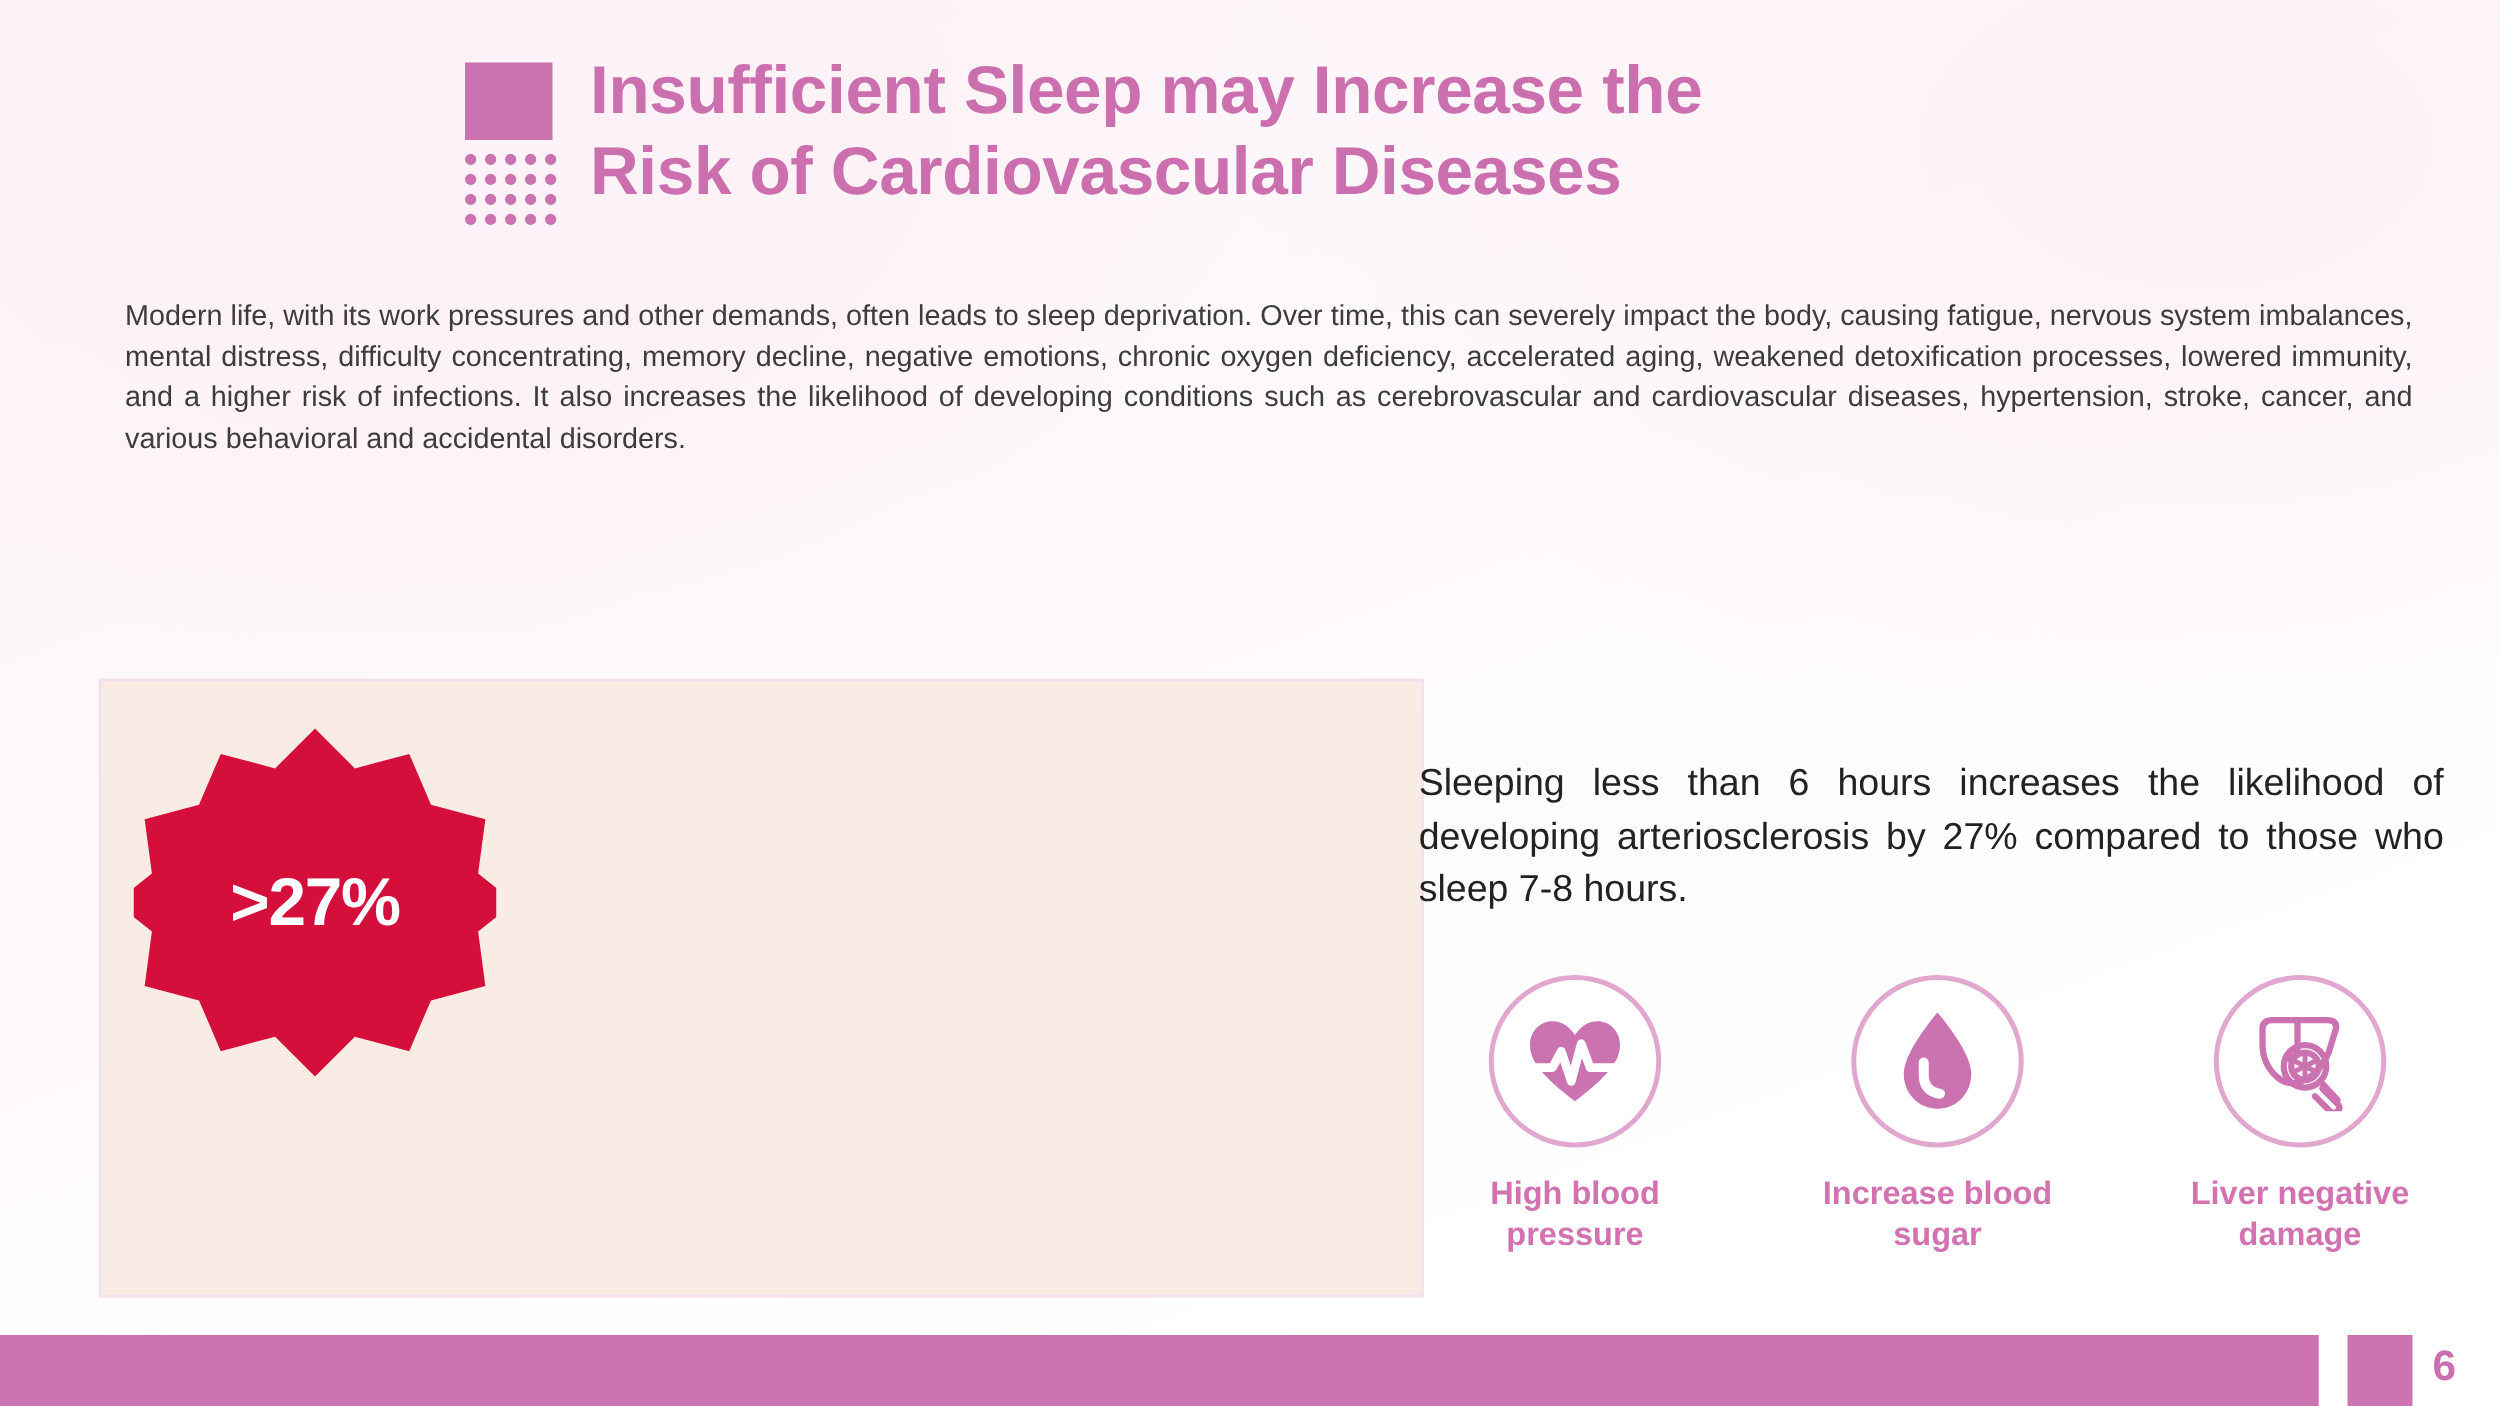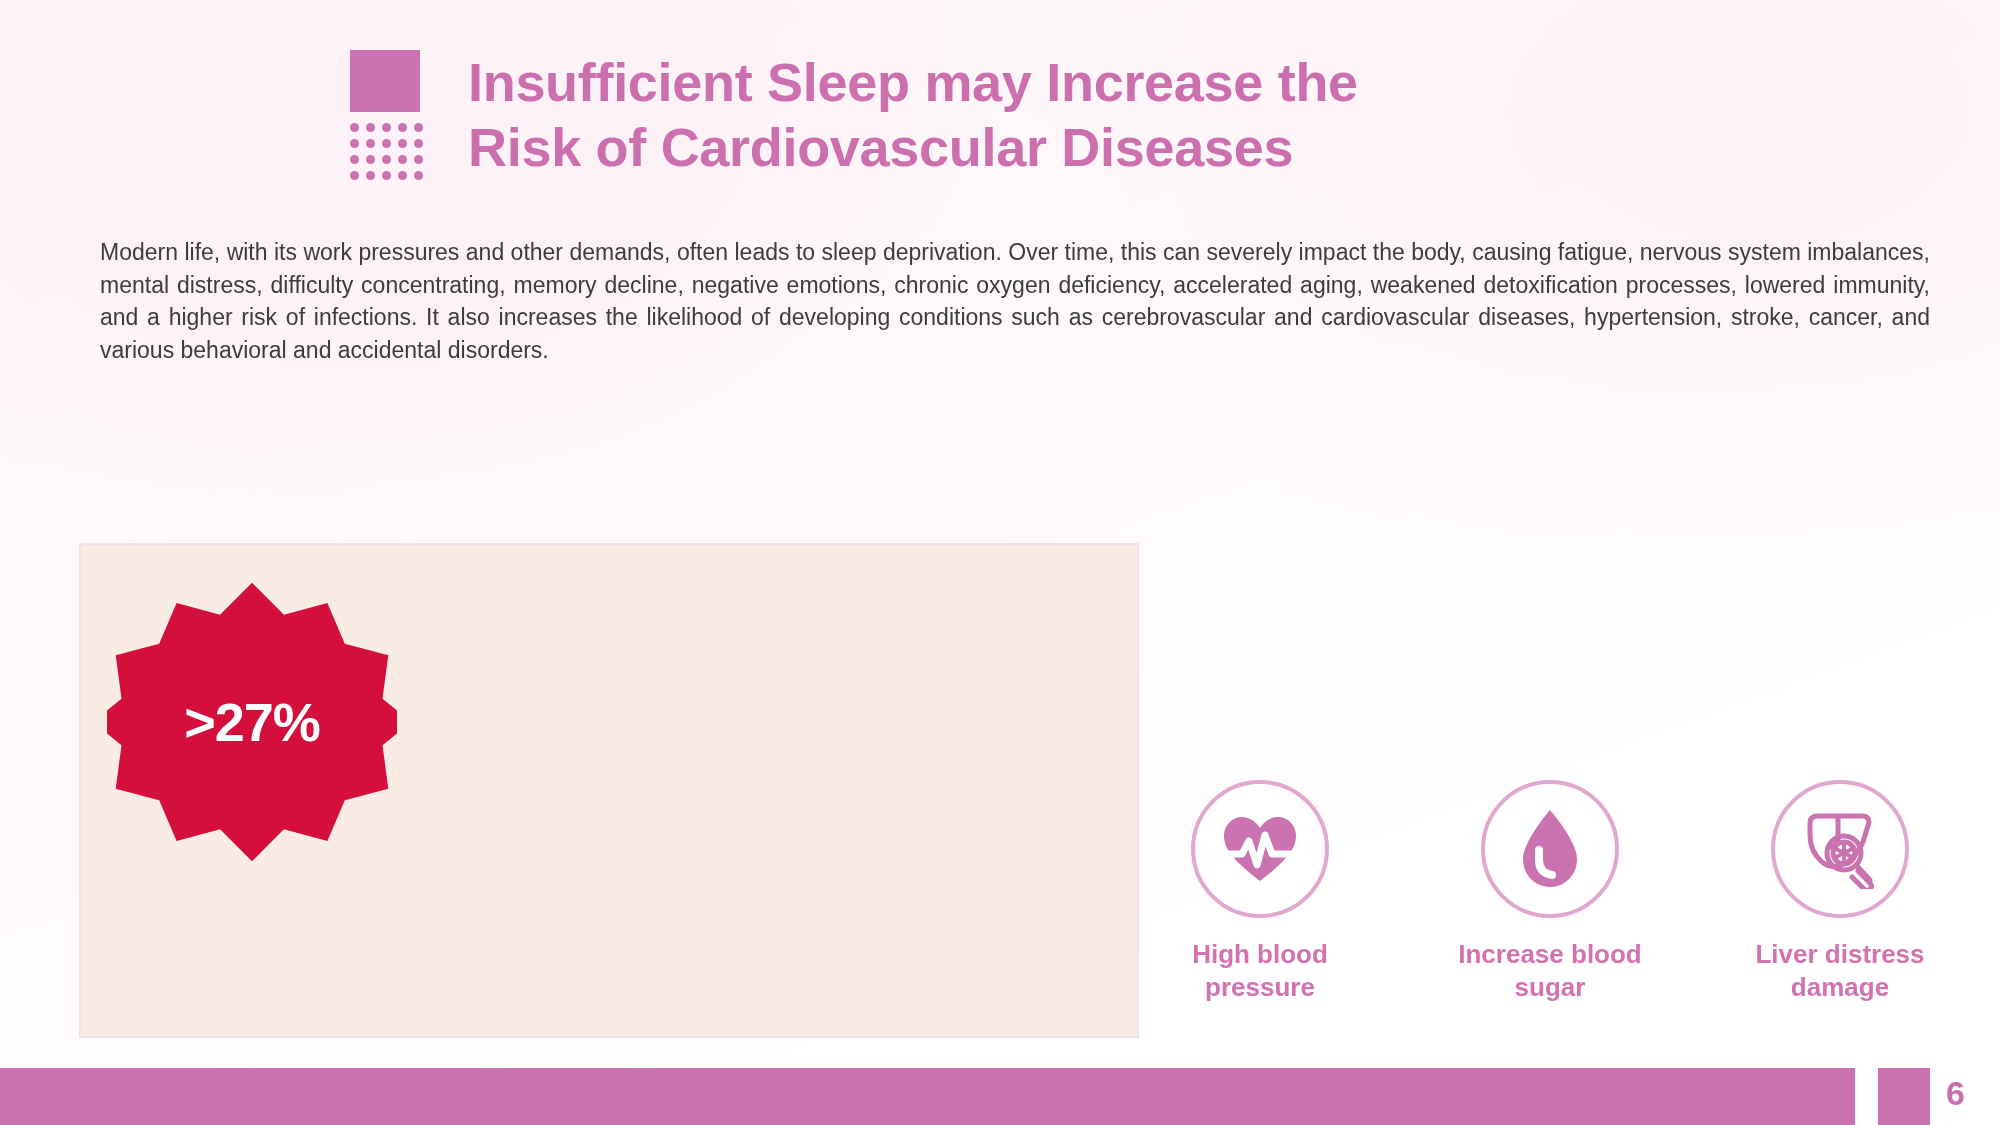--- a/index.html
+++ b/index.html
@@ -20,25 +20,24 @@
     background:
       radial-gradient(ellipse 900px 620px at 18% 8%, #fdf2f7 0%, #fdf3f7 40%, rgba(253,245,249,0) 72%),
       radial-gradient(ellipse 1100px 700px at 88% 10%, #fdf1f6 0%, rgba(253,244,248,0) 70%),
       linear-gradient(160deg, #fdf3f8 0%, #fefafc 45%, #ffffff 78%, #ffffff 100%);
     overflow: hidden;
   }
 
   
   #header {
     position: absolute;
-    left: 350px;
+    left: 372px;
     top: 40px;
     display: flex;
-    align-items: flex-end;
-    gap: 18px;
+    align-items: flex-start;
   }
   .deco {
     width: 72px;
     flex: 0 0 72px;
     margin-right: 28px;
     padding-top: 10px;
   }
   .deco-square {
     width: 70px;
     height: 62px;
@@ -230,20 +229,21 @@
       </svg>
       <div class="pct-label">&gt;27%</div>
     </div>
 
     <div class="bars">
       
       
     </div>
   </div>
 
+  <div id="right-text">Sleeping less than 6 hours increases the likelihood of developing arteriosclerosis by 27% compared to those who sleep 7-8 hours.</div>
 
   <div id="risk-icons">
 
     <div class="risk-item">
       <div class="risk-circle">
         <svg width="80" height="72" viewBox="0 0 80 72">
           <path fill="#cb72b0" d="M40 68 C14 48 4 36 4 23 C4 12 12 4 22 4 C30 4 36 9 40 15 C44 9 50 4 58 4 C68 4 76 12 76 23 C76 36 66 48 40 68 Z"></path>
           <path fill="none" stroke="#ffffff" stroke-width="7" stroke-linecap="round" stroke-linejoin="round" d="M2 41 L22 41 L29 28 L37 52 L45 22 L52 41 L78 41"></path>
         </svg>
       </div>
@@ -273,21 +273,21 @@
             <path d="M58 56 l14 15"></path>
             <path d="M60 62 l12 12 q3 3 0 6 q-3 3 -6 0 l-12 -12"></path>
           </g>
           <g fill="none" stroke="#cb72b0" stroke-width="4" stroke-linecap="round">
             <path d="M46 36 l0 16"></path>
               <path d="M38 40 l16 8"></path>
               <path d="M54 40 l-16 8"></path>
           </g>
         </svg>
       </div>
-      <div class="risk-caption">Liver distress
+      <div class="risk-caption">Liver negative
 damage</div>
     </div>
   </div>
 
   <div id="footer-bar"></div>
   <div id="footer-block"></div>
   <div id="page-number">6</div>
 
 </div>
 

